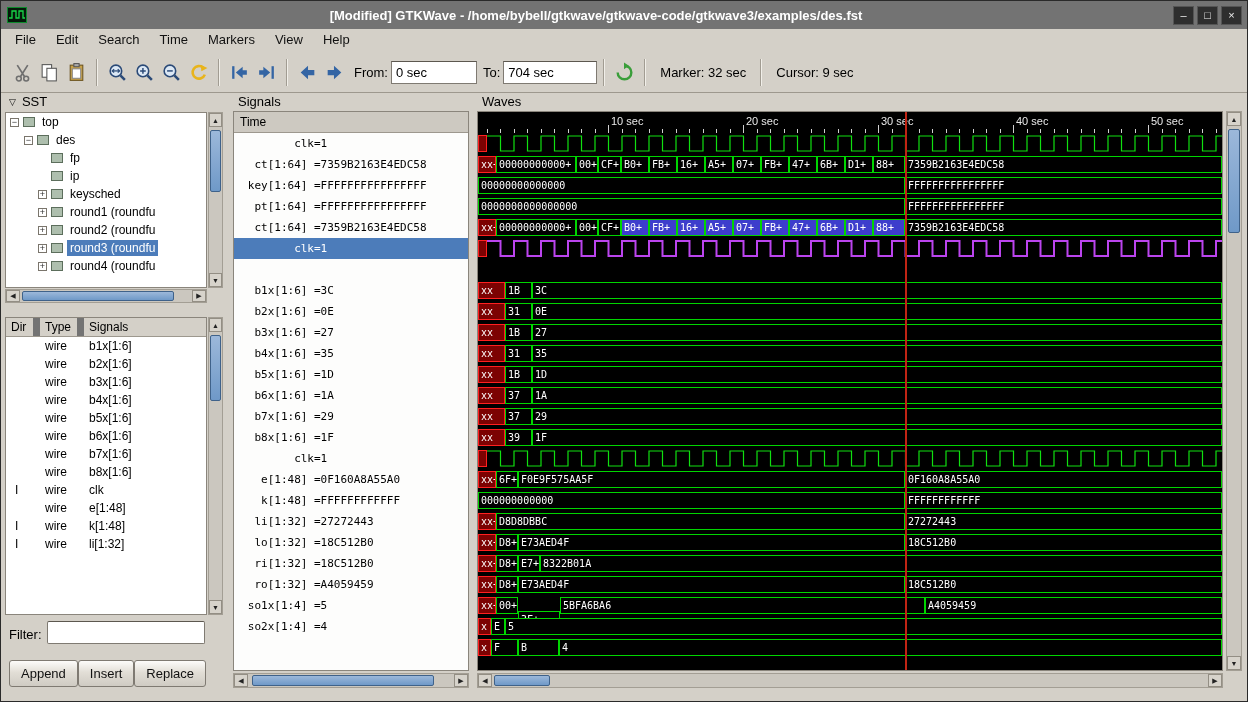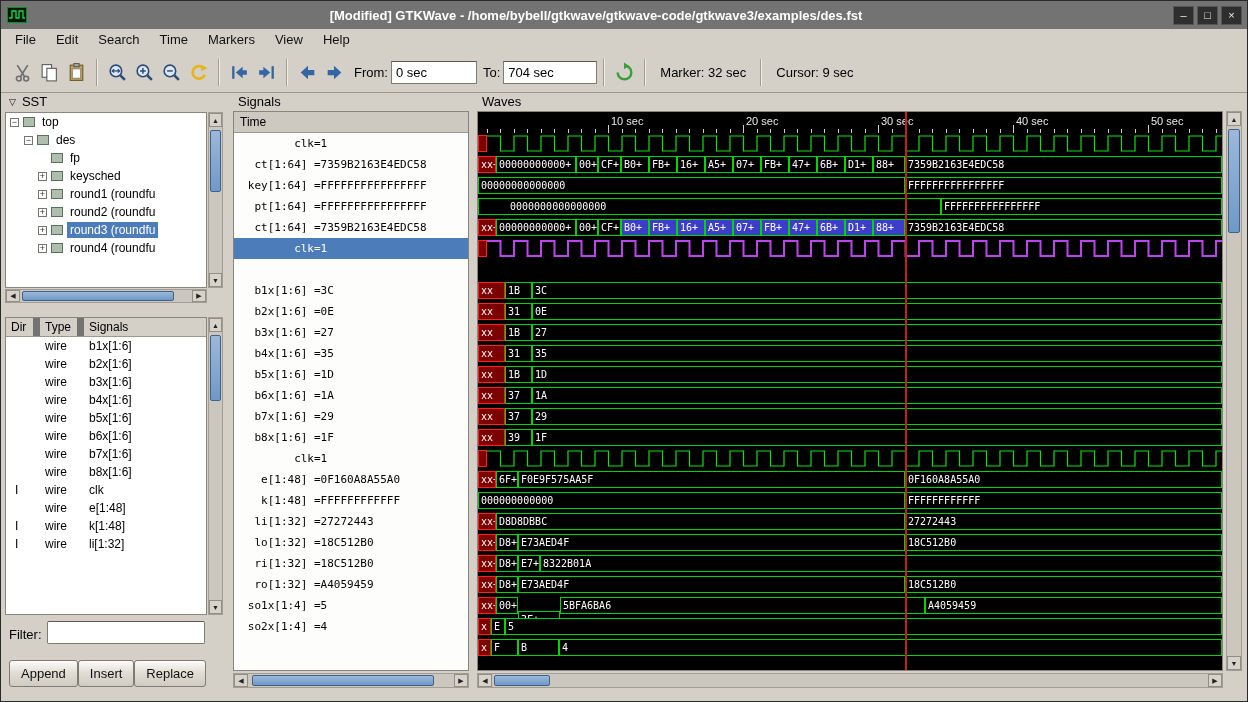--- a/index.html
+++ b/index.html
@@ -216,20 +216,25 @@
       </div>
       <div class="tree-row" style="padding-left: 18px;">
         <span class="expander">−</span>
         <span class="tree-icon"></span>
         <span class="tree-label">des</span>
       </div>
       <div class="tree-row" style="padding-left: 32px;">
         <span class="exp-spacer"></span>
         <span class="tree-icon"></span>
         <span class="tree-label">fp</span>
+      </div>
+      <div class="tree-row" style="padding-left: 32px;">
+        <span class="exp-spacer"></span>
+        <span class="tree-icon"></span>
+        <span class="tree-label">ip</span>
       </div>
       <div class="tree-row" style="padding-left: 32px;">
         <span class="expander">+</span>
         <span class="tree-icon"></span>
         <span class="tree-label">keysched</span>
       </div>
       <div class="tree-row" style="padding-left: 32px;">
         <span class="expander">+</span>
         <span class="tree-icon"></span>
         <span class="tree-label">round1  (roundfu</span>
@@ -576,21 +581,21 @@
         </div>
         <div class="wave-row">
           <div class="seg seg-v" style="width: 427px;">
             <span>00000000000000</span>
           </div>
           <div class="seg seg-v seg-flex">
             <span>FFFFFFFFFFFFFFFF</span>
           </div>
         </div>
         <div class="wave-row">
-          <div class="seg seg-v" style="width: 463px; padding-left: 29px;">
+          <div class="seg seg-v" style="width: 427px;">
             <span>0000000000000000</span>
           </div>
           <div class="seg seg-v seg-flex">
             <span>FFFFFFFFFFFFFFFF</span>
           </div>
         </div>
         <div class="wave-row">
           <div class="seg seg-x" style="width: 18px;">
             <span>xx+</span>
           </div>

